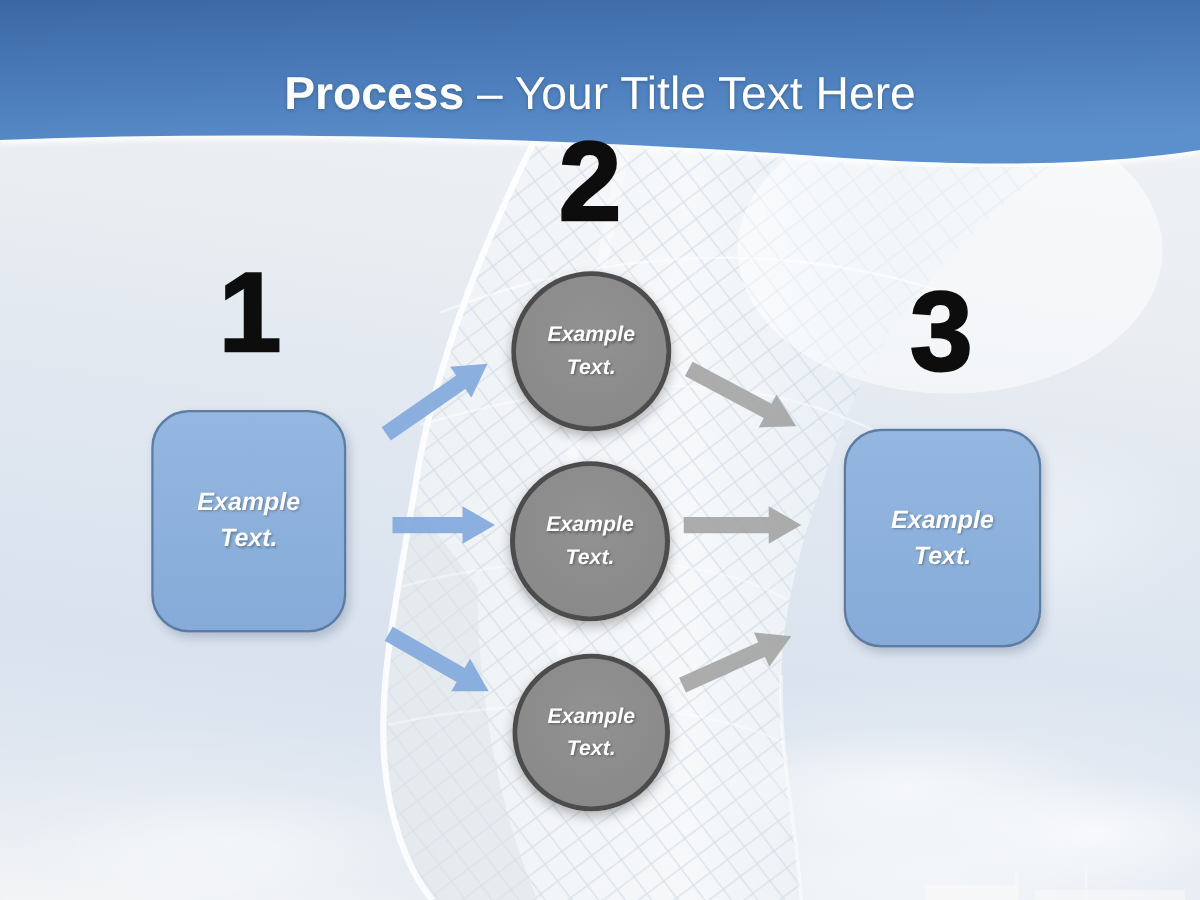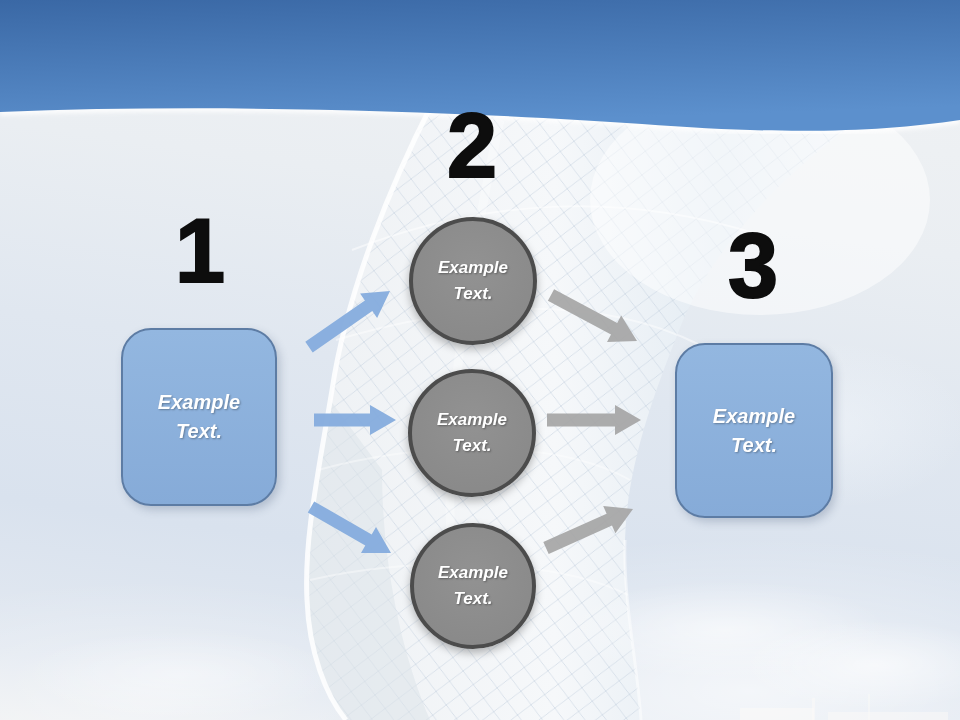--- a/index.html
+++ b/index.html
@@ -123,20 +123,24 @@
         <stop offset="1" stop-color="#5c90cd"></stop>
       </linearGradient>
       <filter id="softBlur" x="-10%" y="-10%" width="120%" height="120%">
         <feGaussianBlur stdDeviation="2"></feGaussianBlur>
       </filter>
     </defs>
     <path d="M0,112 C225,103 470,112 642,124 C786,135 880,132 960,120" fill="none" stroke="#ffffff" stroke-width="7" opacity="0.85" filter="url(#softBlur)"></path>
     <path d="M0,0 H960 V120 C880,132 786,135 642,124 C470,112 225,103 0,112 Z" fill="url(#hdrGrad)"></path>
   </svg>
 
+  <div class="title">
+    <span class="t-bold">Process</span>
+    <span class="t-rest">– Your Title Text Here</span>
+  </div>
 
   <div class="step-num n1">1</div>
   <div class="step-num n2">2</div>
   <div class="step-num n3">3</div>
 
   <svg class="arrows-svg" width="960" height="720" viewBox="0 0 960 720">
     <g fill="#85acdd" fill-opacity="0.95">
       <path d="M312.7,352.4 L372.3,311.1 L377.1,318.1 L390,291 L360.1,293.4 L364.9,300.4 L305.3,341.7 Z"></path>
       <path d="M314,426.5 L370,426.5 L370,435 L396,420 L370,405 L370,413.5 L314,413.5 Z"></path>
       <path d="M307.8,512.6 L365.3,545.6 L361,553 L391,553 L376,527 L371.7,534.4 L314.2,501.4 Z"></path>

